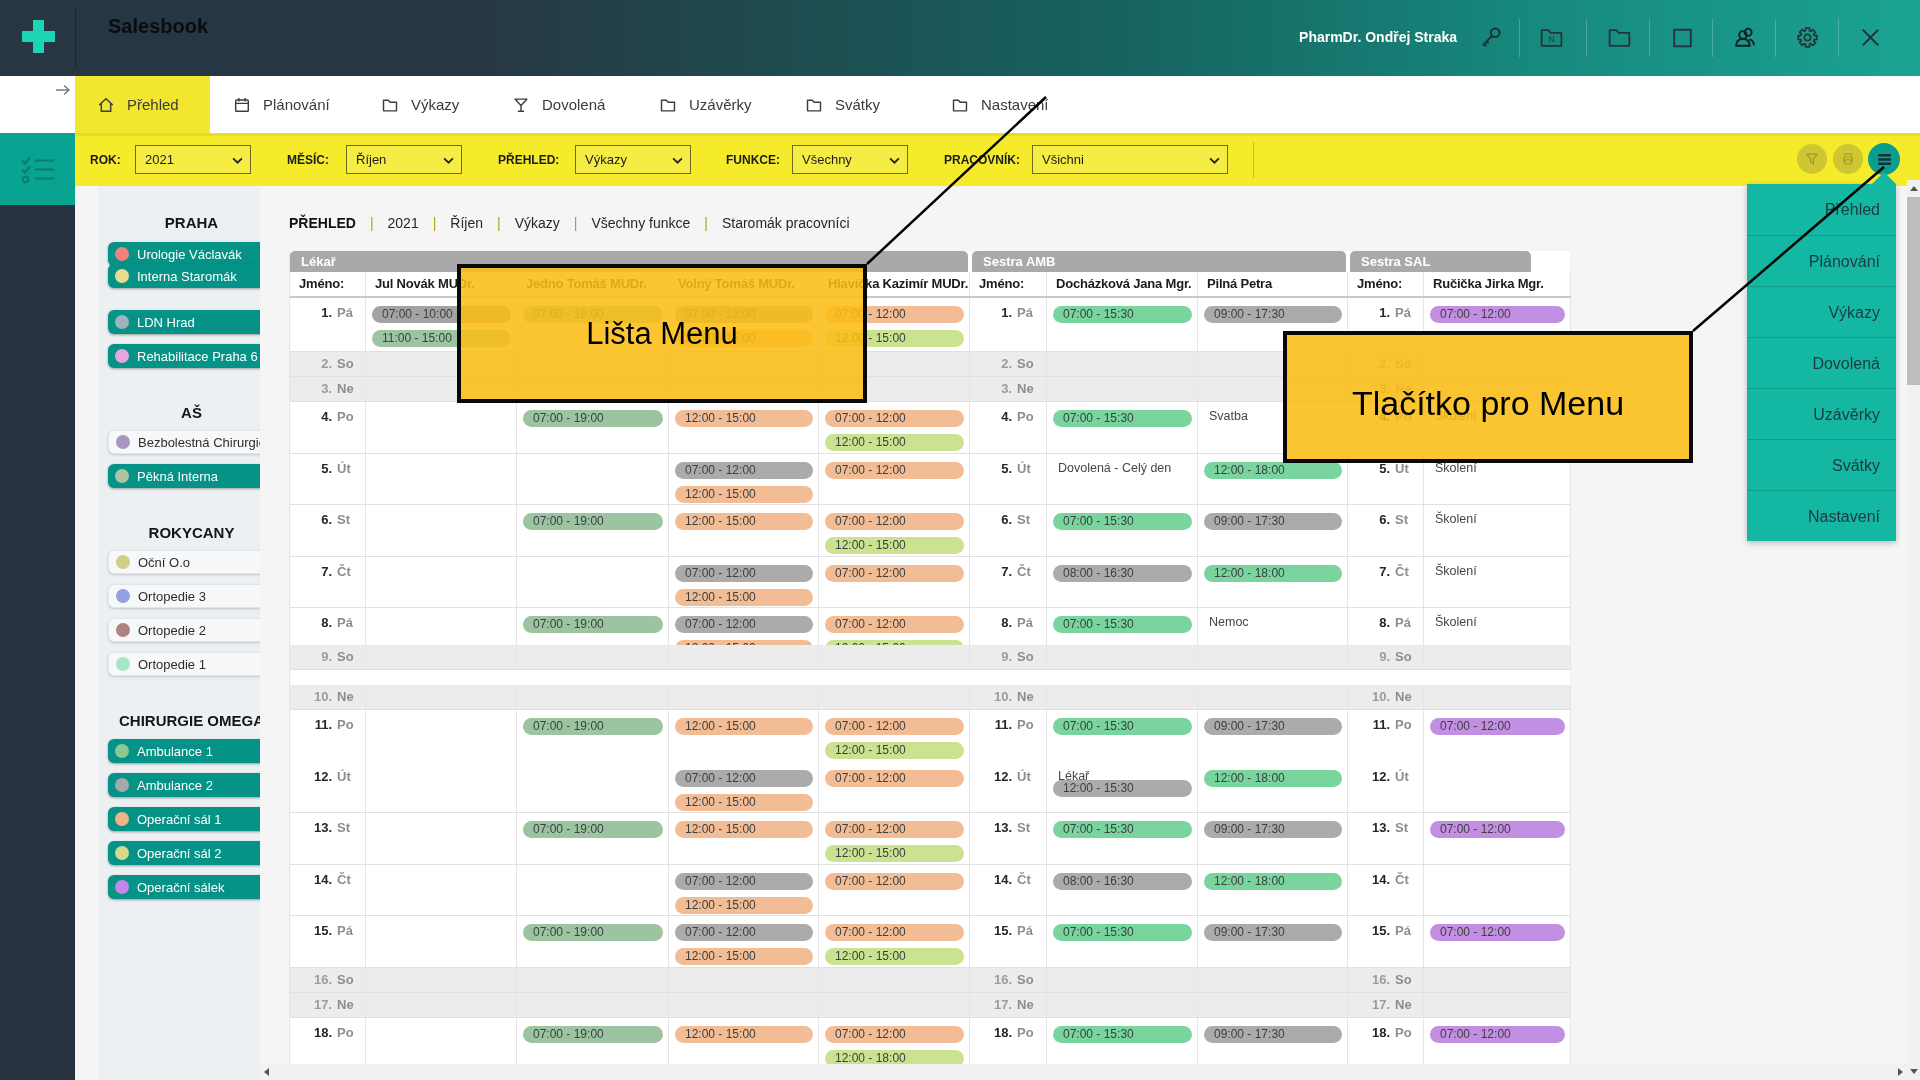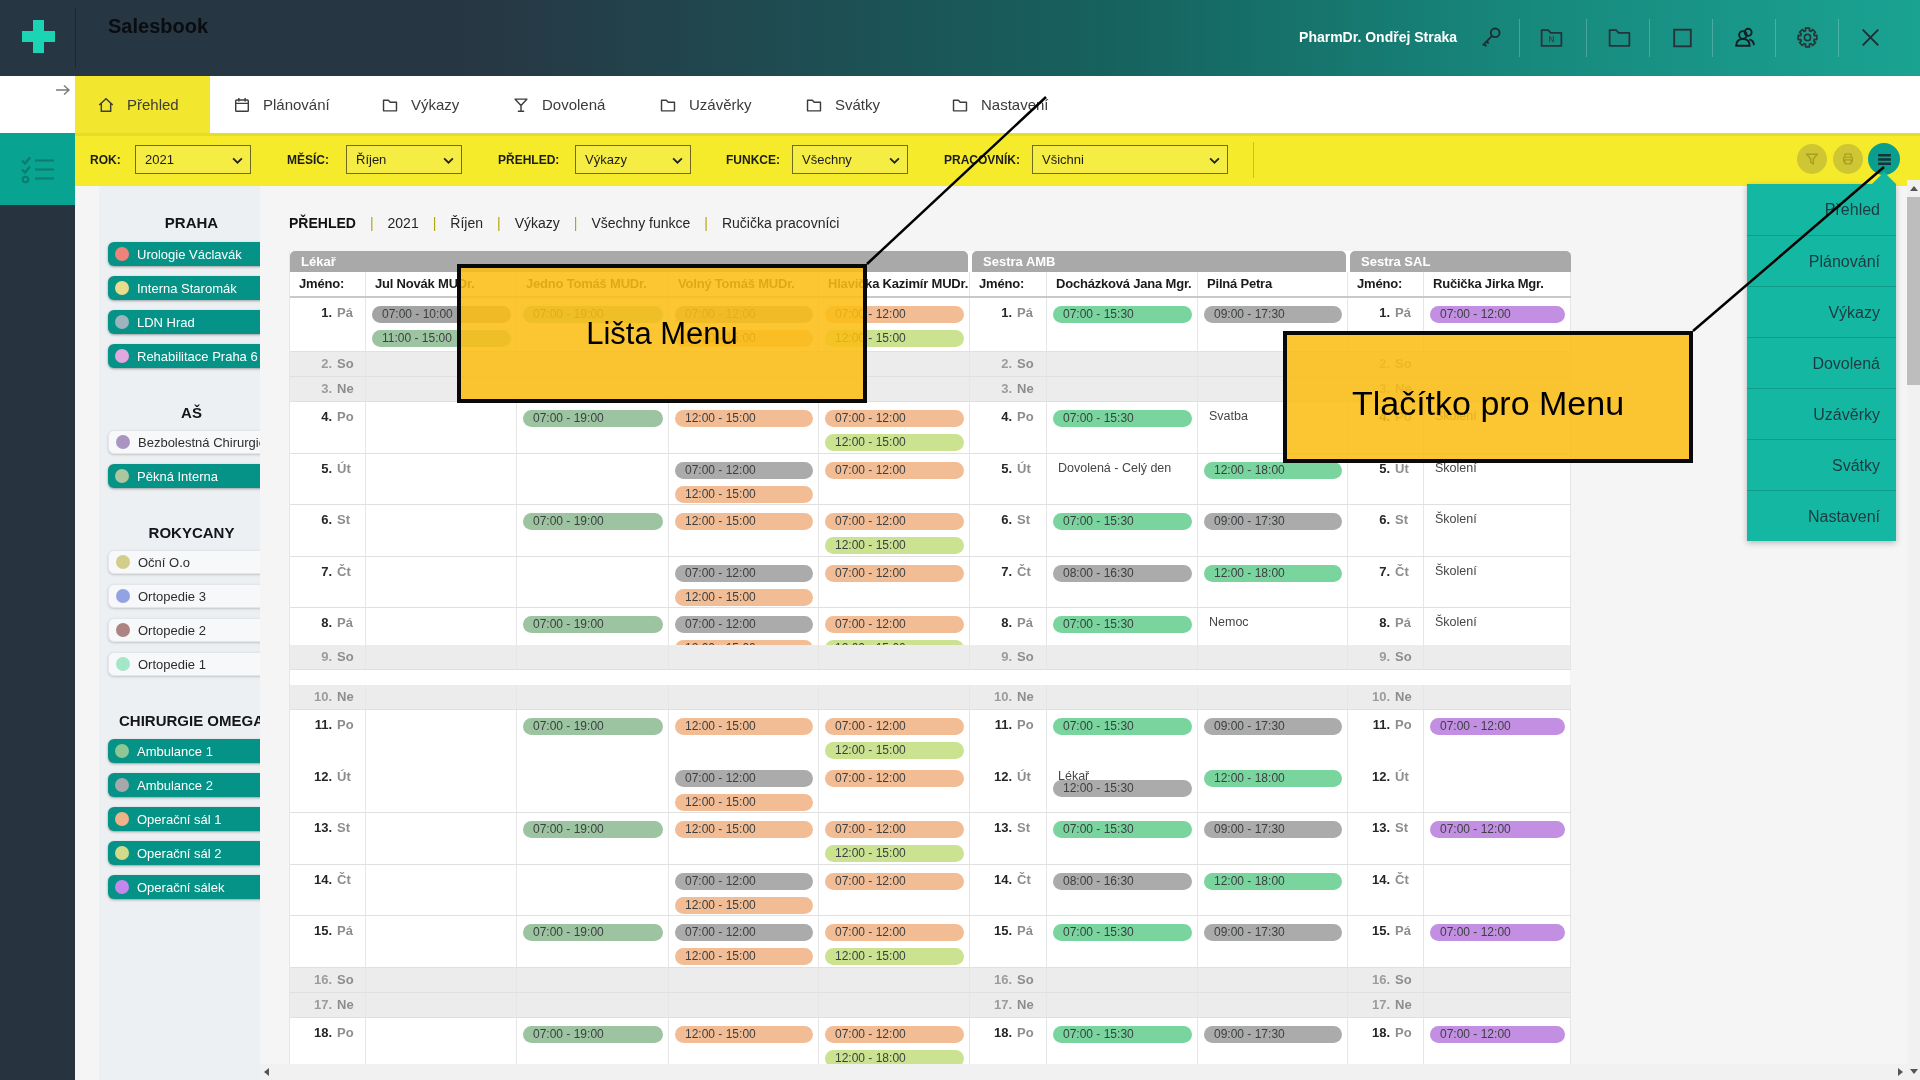--- a/index.html
+++ b/index.html
@@ -204,44 +204,44 @@
     <svg style="position:absolute;left:20px;top:22px;width:36px;height:30px" viewBox="0 0 36 30">
       <path d="M2 5.5 L5 8.5 L10 2.5 M2 14.5 L5 17.5 L10 11.5" fill="none" stroke="#0c7c6f" stroke-width="2.2"></path>
       <circle cx="5.5" cy="24.5" r="2.8" fill="none" stroke="#0c7c6f" stroke-width="2"></circle>
       <path d="M15 5.5 H34 M15 14.5 H34 M15 23.5 H34" stroke="#0c7c6f" stroke-width="2.2"></path>
     </svg>
   </div>
 <div id="rail2"></div>
 <div id="sbar">
 <div class="shead" style="top:28px">PRAHA</div>
 <div class="sb on" style="top:56px"><span class="cir" style="background:#f0827c"></span>Urologie Václavák</div>
-<div class="sb on" style="top:90px"><span class="cir" style="background:#e9dc8c"></span>Interna Staromák</div>
+<div class="sb on" style="top:78px"><span class="cir" style="background:#e9dc8c"></span>Interna Staromák</div>
 <div class="sb on" style="top:124px"><span class="cir" style="background:#9db4bc"></span>LDN Hrad</div>
 <div class="sb on" style="top:158px"><span class="cir" style="background:#e2a7e0"></span>Rehabilitace Praha 6</div>
 <div class="shead" style="top:218px">AŠ</div>
 <div class="sb off" style="top:244px"><span class="cir" style="background:#a995bf"></span>Bezbolestná Chirurgie</div>
 <div class="sb on" style="top:278px"><span class="cir" style="background:#abc79f"></span>Pěkná Interna</div>
 <div class="shead" style="top:338px">ROKYCANY</div>
 <div class="sb off" style="top:364px"><span class="cir" style="background:#d3cd8a"></span>Oční O.o</div>
 <div class="sb off" style="top:398px"><span class="cir" style="background:#92a2e2"></span>Ortopedie 3</div>
 <div class="sb off" style="top:432px"><span class="cir" style="background:#ad8482"></span>Ortopedie 2</div>
 <div class="sb off" style="top:466px"><span class="cir" style="background:#a4e6c8"></span>Ortopedie 1</div>
 <div class="shead" style="top:526px">CHIRURGIE OMEGA</div>
 <div class="sb on" style="top:553px"><span class="cir" style="background:#8cc795"></span>Ambulance 1</div>
 <div class="sb on" style="top:587px"><span class="cir" style="background:#a6a8ab"></span>Ambulance 2</div>
 <div class="sb on" style="top:621px"><span class="cir" style="background:#eeb489"></span>Operační sál 1</div>
 <div class="sb on" style="top:655px"><span class="cir" style="background:#d2da8c"></span>Operační sál 2</div>
 <div class="sb on" style="top:689px"><span class="cir" style="background:#c687ec"></span>Operační sálek</div>
 </div>
 <div id="main"></div>
-<div id="bc"><span><b>PŘEHLED</b></span><span class="bsep">|</span><span>2021</span><span class="bsep">|</span><span>Říjen</span><span class="bsep">|</span><span>Výkazy</span><span class="bsep">|</span><span>Všechny funkce</span><span class="bsep">|</span><span>Ručička pracovníci</span></div>
+<div id="bc"><span><b>PŘEHLED</b></span><span class="bsep">|</span><span>2021</span><span class="bsep">|</span><span>Říjen</span><span class="bsep">|</span><span>Výkazy</span><span class="bsep">|</span><span>Všechny funkce</span><span class="bsep">|</span><span>Staromák pracovníci</span></div>
 <div id="tbl">
 <div class="band" style="left:0px;width:678px">Lékař</div>
 <div class="band" style="left:682px;width:374px">Sestra AMB</div>
-<div class="band" style="left:1060px;width:221px">Sestra SAL</div>
+<div class="band" style="left:1060px;width:181px">Sestra SAL</div>
 <div class="hrow">
 <div class="cell jm" style="left:0px;width:76px">Jméno:</div>
 <div class="cell jm" style="left:680px;width:77px">Jméno:</div>
 <div class="cell jm" style="left:1058px;width:76px">Jméno:</div>
 <div class="cell nm" style="left:76px;width:151px">Jul Novák MUDr.</div>
 <div class="cell nm" style="left:227px;width:152px">Jedno Tomáš MUDr.</div>
 <div class="cell nm" style="left:379px;width:150px">Volný Tomáš MUDr.</div>
 <div class="cell nm" style="left:529px;width:151px">Hlavička Kazimír MUDr.</div>
 <div class="cell nm" style="left:757px;width:151px">Docházková Jana Mgr.</div>
 <div class="cell nm" style="left:908px;width:150px">Pilná Petra</div>

